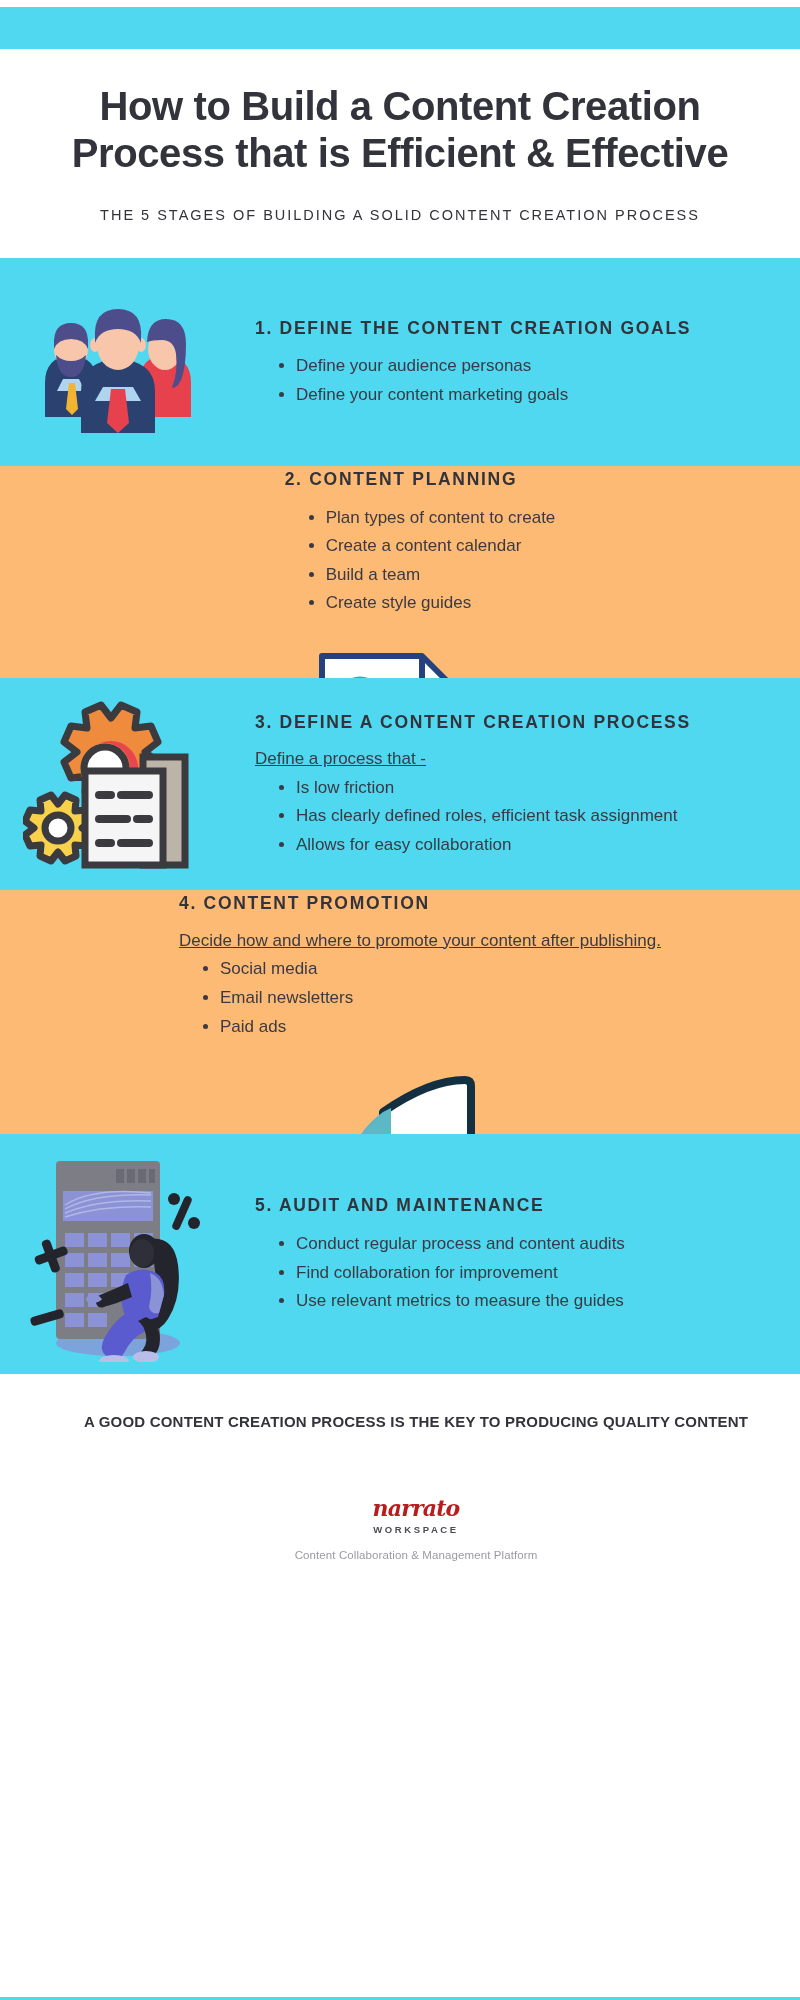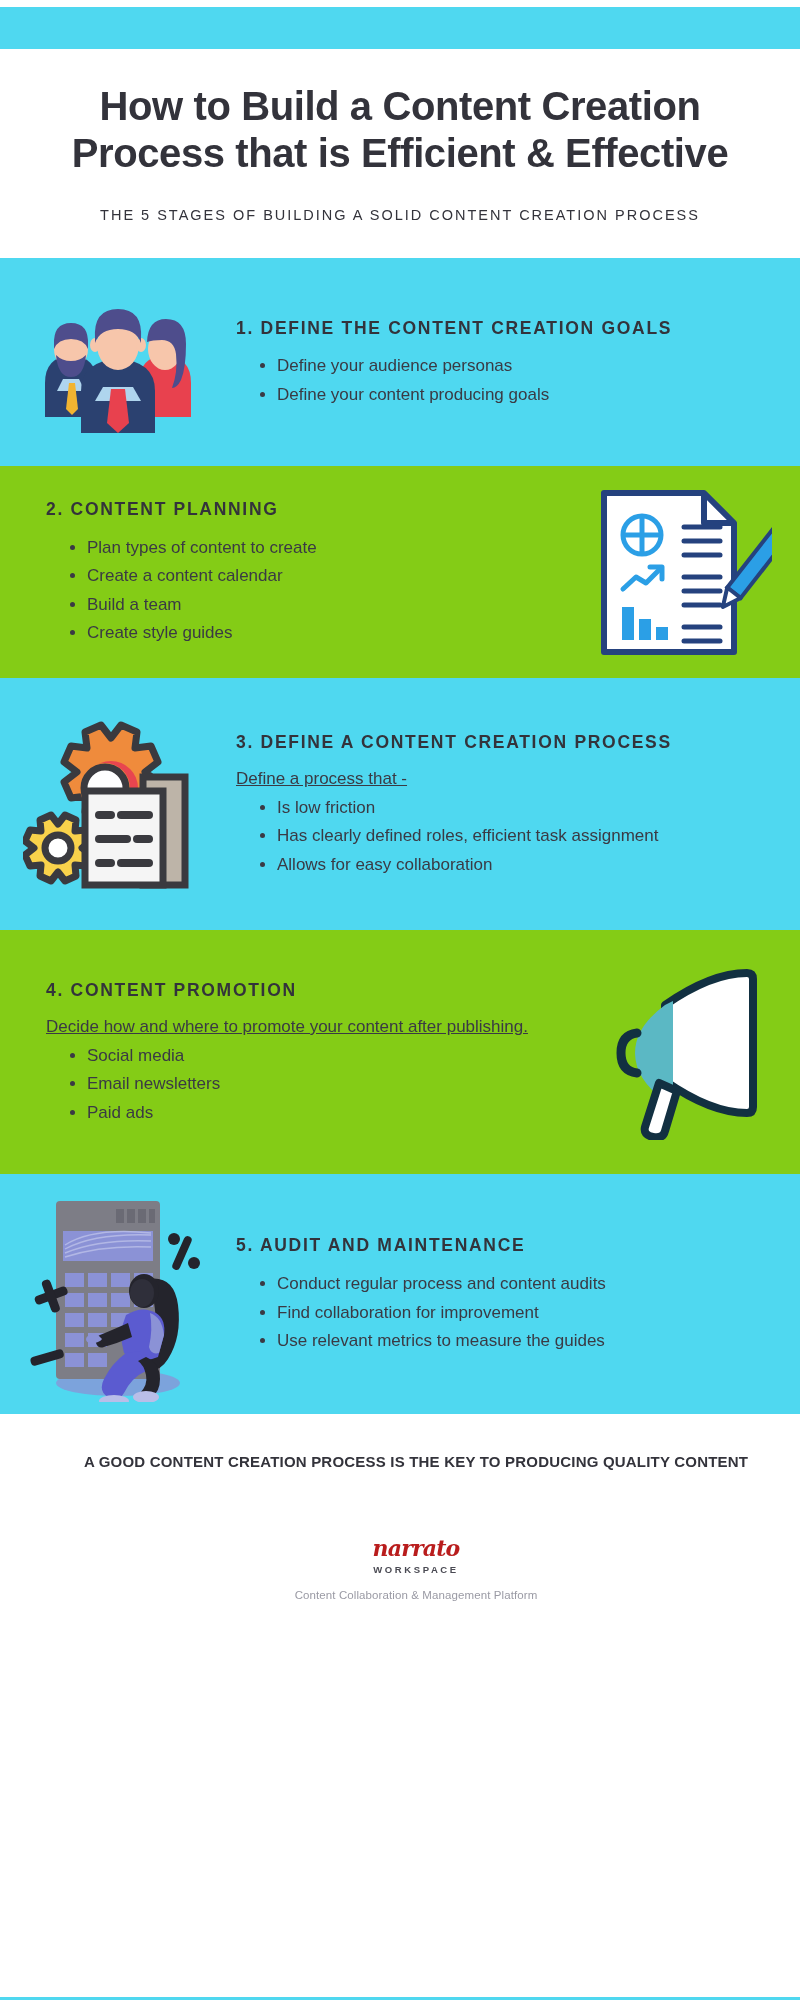--- a/index.html
+++ b/index.html
@@ -14,22 +14,22 @@
 
   
   .band-top {
     height: 42px; width: 100%;
     background: #4FD8F0;
   }
   .band-bottom {
     height: 10px; width: 100%;
     background: #4FD8F0;
   }
-  .cyan { background: #4FD8F0; }
-  .white { background: #84cc16; }
+  .cyan { background: #4FD8F0; gap: 19px; }
+  .white { background: #fdba74; flex-direction: column; }
 
   
   .header {
     padding: 34px 52px 30px 52px;
     text-align: center;
   }
   .title {
     font-size: 40px;
     line-height: 1.18;
     font-weight: 700;
@@ -180,21 +180,21 @@
         <ellipse cx="95" cy="58" rx="21" ry="25" fill="#F7C6AB"></ellipse>
         <ellipse cx="72" cy="58" rx="5" ry="7" fill="#F7C6AB"></ellipse>
         <ellipse cx="118" cy="58" rx="5" ry="7" fill="#F7C6AB"></ellipse>
         <path d="M72 52 q-2-30 23-30 q25 0 23 30 v4 q-5-14-23-14 q-18 0-23 14z" fill="#4E4D8C"></path>
       </svg>
     </div>
     <div class="sec-body">
       <div class="sec-heading">1. DEFINE THE CONTENT CREATION GOALS</div>
       <ul class="sec-list">
         <li>Define your audience personas</li>
-        <li>Define your content producing goals</li>
+        <li>Define your content marketing goals</li>
       </ul>
     </div>
   </div>
 
   <div class="section white" style="height:212px;">
     <div class="sec-art sec-art-right">
 
       <svg width="180" height="175" viewBox="0 0 180 175">
         <path d="M12 8 h100 l30 30 v129 H12z" fill="#ffffff" stroke="#25427E" stroke-width="6" stroke-linejoin="round"></path>
         <path d="M112 8 v30 h30" fill="none" stroke="#25427E" stroke-width="6" stroke-linejoin="round"></path>
@@ -231,21 +231,21 @@
       <div class="sec-heading">2. CONTENT PLANNING</div>
       <ul class="sec-list">
         <li>Plan types of content to create</li>
         <li>Create a content calendar</li>
         <li>Build a team</li>
         <li>Create style guides</li>
       </ul>
     </div>
   </div>
 
-  <div class="section cyan" style="height:252px;">
+  <div class="section cyan" style="height:212px;">
     <div class="sec-art">
 
       <svg width="190" height="170" viewBox="0 0 190 170">
 
         <g>
           <path d="M78 6 l10 13 l10-13 l16 7 l-2 16 l16-2 l7 16 l-13 10 l13 10 l-7 16 l-16-2 l2 16 l-16 7 l-10-13 l-10 13 l-16-7 l2-16 l-16 2 l-7-16 l13-10 l-13-10 l7-16 l16 2 l-2-16z" fill="#EF8B3C" stroke="#3A3A3F" stroke-width="7" stroke-linejoin="round"></path>
           <circle cx="88" cy="69" r="27" fill="#E8454F"></circle>
           <circle cx="82" cy="69" r="25" fill="#EF8B3C"></circle>
           <circle cx="82" cy="69" r="21" fill="#ffffff" stroke="#3A3A3F" stroke-width="7"></circle>
         </g>

